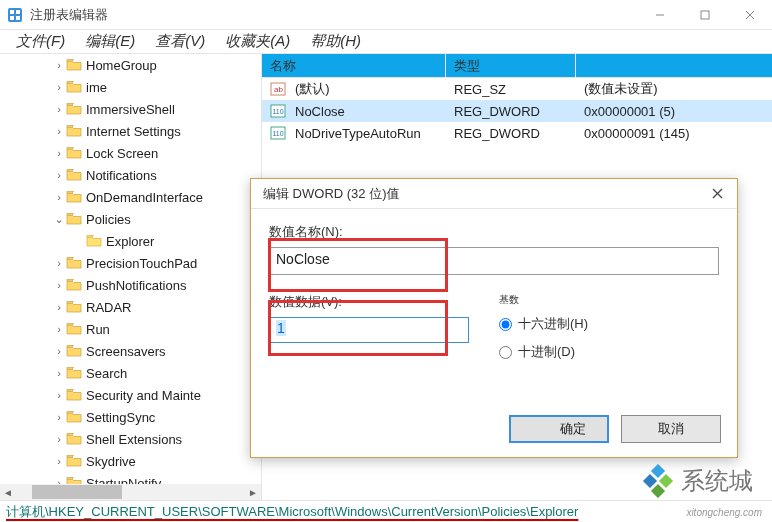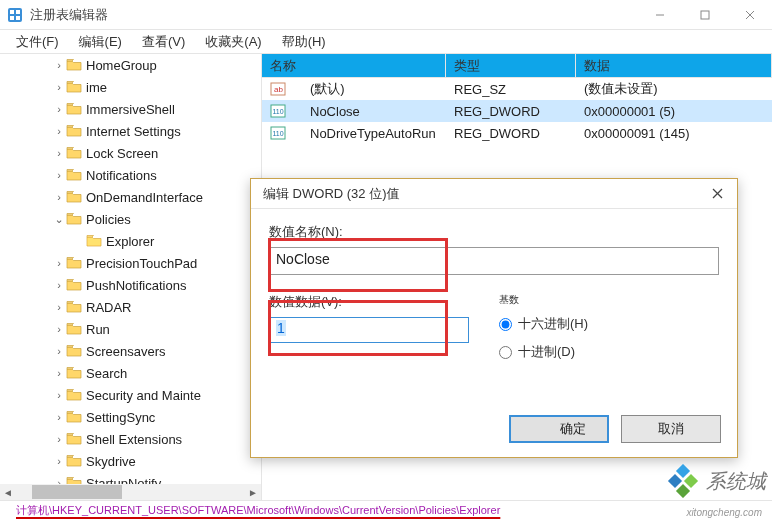--- a/index.html
+++ b/index.html
@@ -8,21 +8,21 @@
 
 .titlebar { height: 30px; display: flex; align-items: center; border-bottom: 1px solid #e5e5e5; background: #fff; }
 .titlebar .appicon { width: 18px; height: 18px; margin: 0 6px; display: inline-flex; align-items: center; justify-content: center; }
 .titlebar .title { flex: 1; font-size: 13px; color: #444; }
 .titlebar .winbtns { display: flex; }
 .titlebar .winbtn { width: 45px; height: 30px; display: flex; align-items: center; justify-content: center; color: #888; }
 .titlebar .winbtn svg { stroke: #888; stroke-width: 1; fill: none; }
 
 
 .menubar { height: 24px; display: flex; align-items: center; padding: 0 6px; border-bottom: 1px solid #e5e5e5; background: #fff; }
-.menubar .menuitem { padding: 2px 10px; font-size: 13px; color: #333; }
+.menubar .menuitem { padding: 2px 10px; font-size: 15px; color: #333; font-style: italic; }
 
 
 .main { display: flex; height: calc(100% - 30px - 24px - 22px); }
 .tree { width: 262px; overflow: auto; border-right: 1px solid #e5e5e5; position: relative; }
 .tree .node { display: flex; align-items: center; height: 22px; padding-left: 52px; white-space: nowrap; }
 .tree .node .tw { width: 14px; display: inline-flex; justify-content: center; color: #666; font-size: 11px; }
 .tree .node .fld { width: 16px; height: 14px; margin-right: 4px; display: inline-block; }
 .tree .node .lbl { font-size: 13px; color: #222; }
 .tree .node.child { padding-left: 72px; }
 .tree .node.sel .fld { filter: brightness(1.05); }
@@ -31,24 +31,24 @@
 .tree .hscroll .thumb { height: 14px; background: #c1c1c1; margin-left: 16px; width: 90px; }
 .tree .hscroll .arrow { width: 16px; height: 16px; display:flex;align-items:center;justify-content:center;color:#666;font-size:10px;}
 
 .listpane { flex: 1; position: relative; overflow: hidden; }
 .listhdr { display: flex; height: 24px; border-bottom: 1px solid #e5e5e5; background: #0ea5e9; }
 .listhdr .col { padding: 3px 8px; font-size: 13px; color: #333; border-right: 1px solid #e5e5e5; }
 .c1 { width: 184px; } .c2 { width: 130px; } .c3 { flex: 1; }
 .listbody .row { display: flex; height: 22px; align-items: center; }
 .listbody .row.sel { background: #cde8ff; }
 .listbody .row .cell { padding: 0 8px; font-size: 13px; color: #222; display: flex; align-items: center; }
-.listbody .row .ico { width: 16px; height: 14px; margin-right: 24px; display:inline-block; }
-
-
-.statusbar { position: absolute; bottom: 0; left: 0; right: 0; height: 22px; border-top: 1px solid #e5e5e5; background: #fff; padding: 2px 16px; font-size: 11px; color: #a21caf; white-space: nowrap; overflow: hidden; }
+.listbody .row .ico { width: 16px; height: 14px; margin-right: 9px; display:inline-block; }
+
+
+.statusbar { position: absolute; bottom: 0; left: 0; right: 0; height: 22px; border-top: 1px solid #e5e5e5; background: #fff; padding: 2px 6px; font-size: 13px; color: #0f766e; white-space: nowrap; overflow: hidden; }
 .statusbar .underline { text-decoration: underline; text-decoration-color: #c00; text-decoration-thickness: 2px; text-underline-offset: 3px; }
 
 
 .dialog { position: absolute; left: 250px; top: 178px; width: 488px; height: 280px; background: #fff; border: 1px solid #aaa; box-shadow: 0 3px 12px rgba(0,0,0,0.25); }
 
 
 .dialog { border:1px solid #c9a24b; }
 
 .dlg-title { height:30px; display:flex; align-items:center; padding-left:12px; background:#fff; border-bottom:1px solid #e5e5e5; }
 .dlg-title .t { flex:1; font-size:13px; color:#333; }
@@ -64,21 +64,21 @@
 .grp .opt { display:flex; align-items:center; margin-bottom:10px; font-size:13px; color:#333; }
 .grp .opt input { margin-right:6px; }
 .dlg-btns { position:absolute; right:16px; bottom:14px; display:flex; gap:12px; }
 .dlg-btns .btn { width:100px; height:28px; border:1px solid #888; background:#e6e6e6; display:flex; align-items:center; justify-content:center; font-size:13px; color:#222; }
 .dlg-btns .btn.primary { border:2px solid #3a8fd8; background:#e1e1e1;padding-left:28px; }
 
 
 .redbox { position:absolute; border:3px solid #d33; pointer-events:none; }
 
 
-.watermark { position:absolute; right:6px; bottom:24px; display:flex; align-items:center; gap:6px; font-size:20px; color:#666; font-weight:500; font-style:italic; }
+.watermark { position:absolute; right:19px; bottom:24px; display:flex; align-items:center; gap:6px; font-size:24px; color:#666; font-weight:500; }
 .watermark .wtxt { color:#777; }
 
 
 .fld svg, .ico svg { display:block; }
 </style>
 </head>
 <body>
 
 <div class="titlebar">
   <span class="appicon">
@@ -325,21 +325,20 @@
     <div class="hscroll">
       <span class="arrow">◄</span>
       <div class="thumb"></div>
       <span class="arrow" style="margin-left:auto">►</span>
     </div>
   </div>
   <div class="listpane">
     <div class="listhdr">
       <div class="col c1">名称</div>
       <div class="col c2">类型</div>
-      <div class="col c3">数据</div>
     </div>
     <div class="listbody" id="listbody">
         <div class="row">
           <div class="cell c1">
             <span class="ico">
               <svg width="16" height="14" viewBox="0 0 16 14">
                 <rect x="1" y="1" width="14" height="12" fill="#fff" stroke="#c86" stroke-width="1"></rect>
                 <text x="4" y="10" font-size="8" fill="#c33" font-family="sans-serif">ab</text>
               </svg>
             </span>

